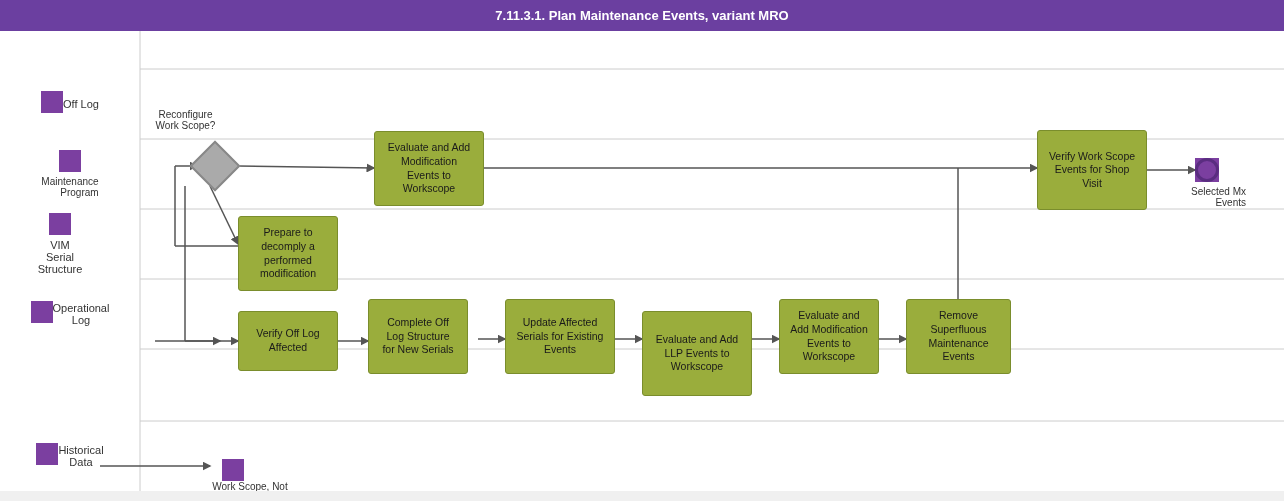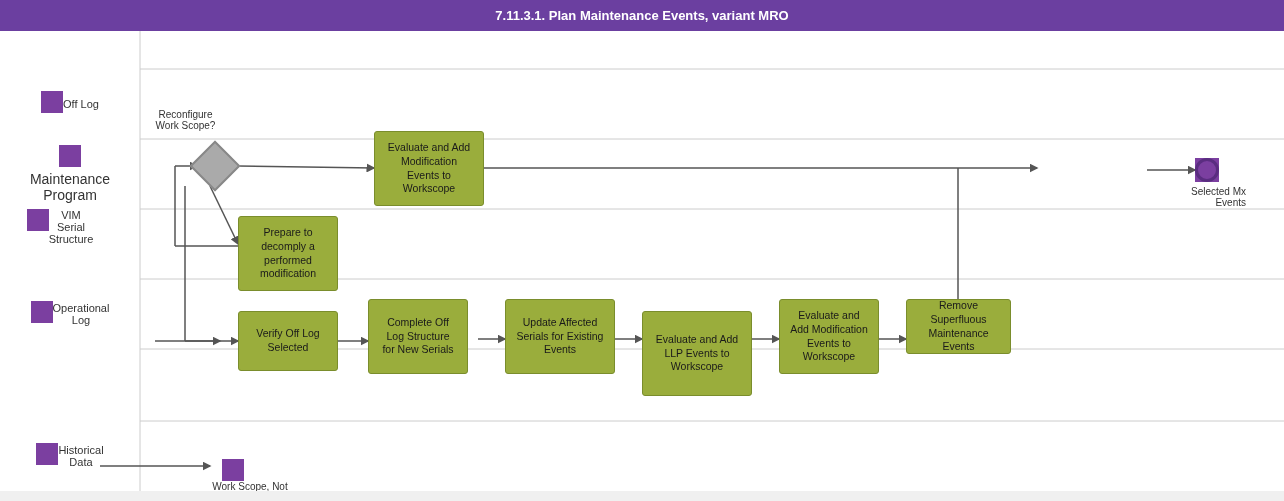--- a/index.html
+++ b/index.html
@@ -122,24 +122,24 @@
     </defs>
   </svg>
 
   <div style="position:absolute; left:0; top:38px; width:140px; height:70px; display:flex; flex-direction:row; align-items:center; justify-content:center;">
     <div class="purple-square"></div>
     <span style="font-size:11px; color:#333;">Off Log</span>
   </div>
 
   <div style="position:absolute; left:0; top:108px; width:140px; height:70px; display:flex; flex-direction:column; align-items:center; justify-content:center;">
     <div class="purple-square"></div>
-    <span style="font-size:14px; color:#333; text-align:center;">Maintenance<br>Program</span>
-  </div>
-
-  <div style="position:absolute; left:0; top:178px; width:120px; height:70px; display:flex; flex-direction:row; justify-content:center;">
+    <span style="font-size:10px; color:#333; text-align:right;">Maintenance<br>Program</span>
+  </div>
+
+  <div style="position:absolute; left:0; top:178px; width:120px; height:70px; display:flex; flex-direction:column; align-items:center; justify-content:center;">
     <div class="purple-square"></div>
     <span style="font-size:11px; color:#333; text-align:center;">VIM<br>Serial<br>Structure</span>
   </div>
 
   <div style="position:absolute; left:0; top:248px; width:140px; height:70px; display:flex; flex-direction:row; align-items:center; justify-content:center;">
     <div class="purple-square"></div>
     <span style="font-size:11px; color:#333; text-align:center;">Operational<br>Log</span>
   </div>
 
   <div style="position:absolute; left:0; top:390px; width:140px; height:70px; display:flex; flex-direction:row; align-items:center; justify-content:center;">
@@ -155,43 +155,46 @@
 
   <div class="process-box" style="left:374px; top:100px; width:110px; height:75px;">
     <span>Evaluate and Add Modification Events to Workscope</span>
   </div>
 
   <div class="process-box" style="left:238px; top:185px; width:100px; height:75px;">
     <span>Prepare to decomply a performed modification</span>
   </div>
 
   <div class="process-box" style="left:238px; top:280px; width:100px; height:60px;">
-    <span>Verify Off Log Selected</span>
+    <span>Verify Off Log Affected</span>
   </div>
 
   <div class="process-box" style="left:368px; top:268px; width:100px; height:75px;">
     <span>Complete Off Log Structure for New Serials</span>
   </div>
 
   <div class="process-box" style="left:505px; top:268px; width:110px; height:75px;">
     <span>Update Affected Serials for Existing Events</span>
   </div>
 
   <div class="process-box" style="left:642px; top:280px; width:110px; height:85px;">
     <span>Evaluate and Add LLP Events to Workscope</span>
   </div>
 
   <div class="process-box" style="left:779px; top:268px; width:100px; height:75px;">
     <span>Evaluate and Add Modification Events to Workscope</span>
   </div>
 
-  <div class="process-box" style="left:906px; top:268px; width:105px; height:55px;">
+  <div class="process-box" style="left:906px; top:268px; width:105px; height:75px;">
     <span>Remove Superfluous Maintenance Events</span>
   </div>
 
+  <div class="process-box" style="left:1037px; top:99px; width:110px; height:80px;">
+    <span>Verify Work Scope Events for Shop Visit</span>
+  </div>
 
   <div style="position:absolute; left:1195px; top:127px; width:24px; height:24px; background:#7b3fa0; border-radius:50;"></div>
   <div style="position:absolute; left:1195px; top:127px; width:24px; height:24px; background:#7b3fa0; border-radius:50%; border:3px solid #5a2d80;"></div>
   <div class="label-text" style="left:1171px; top:155px; width:75px; font-size:10px; color:#333; text-align:right;">
     <span>Selected Mx Events</span>
   </div>
 
   <div style="position:absolute; left:222px; top:428px; width:22px; height:22px; background:#7b3fa0;"></div>
   <div class="label-text" style="left:210px; top:450px; width:80px; font-size:10px; color:#333; text-align:center;">
     <span>Work Scope, Not Approved</span>

